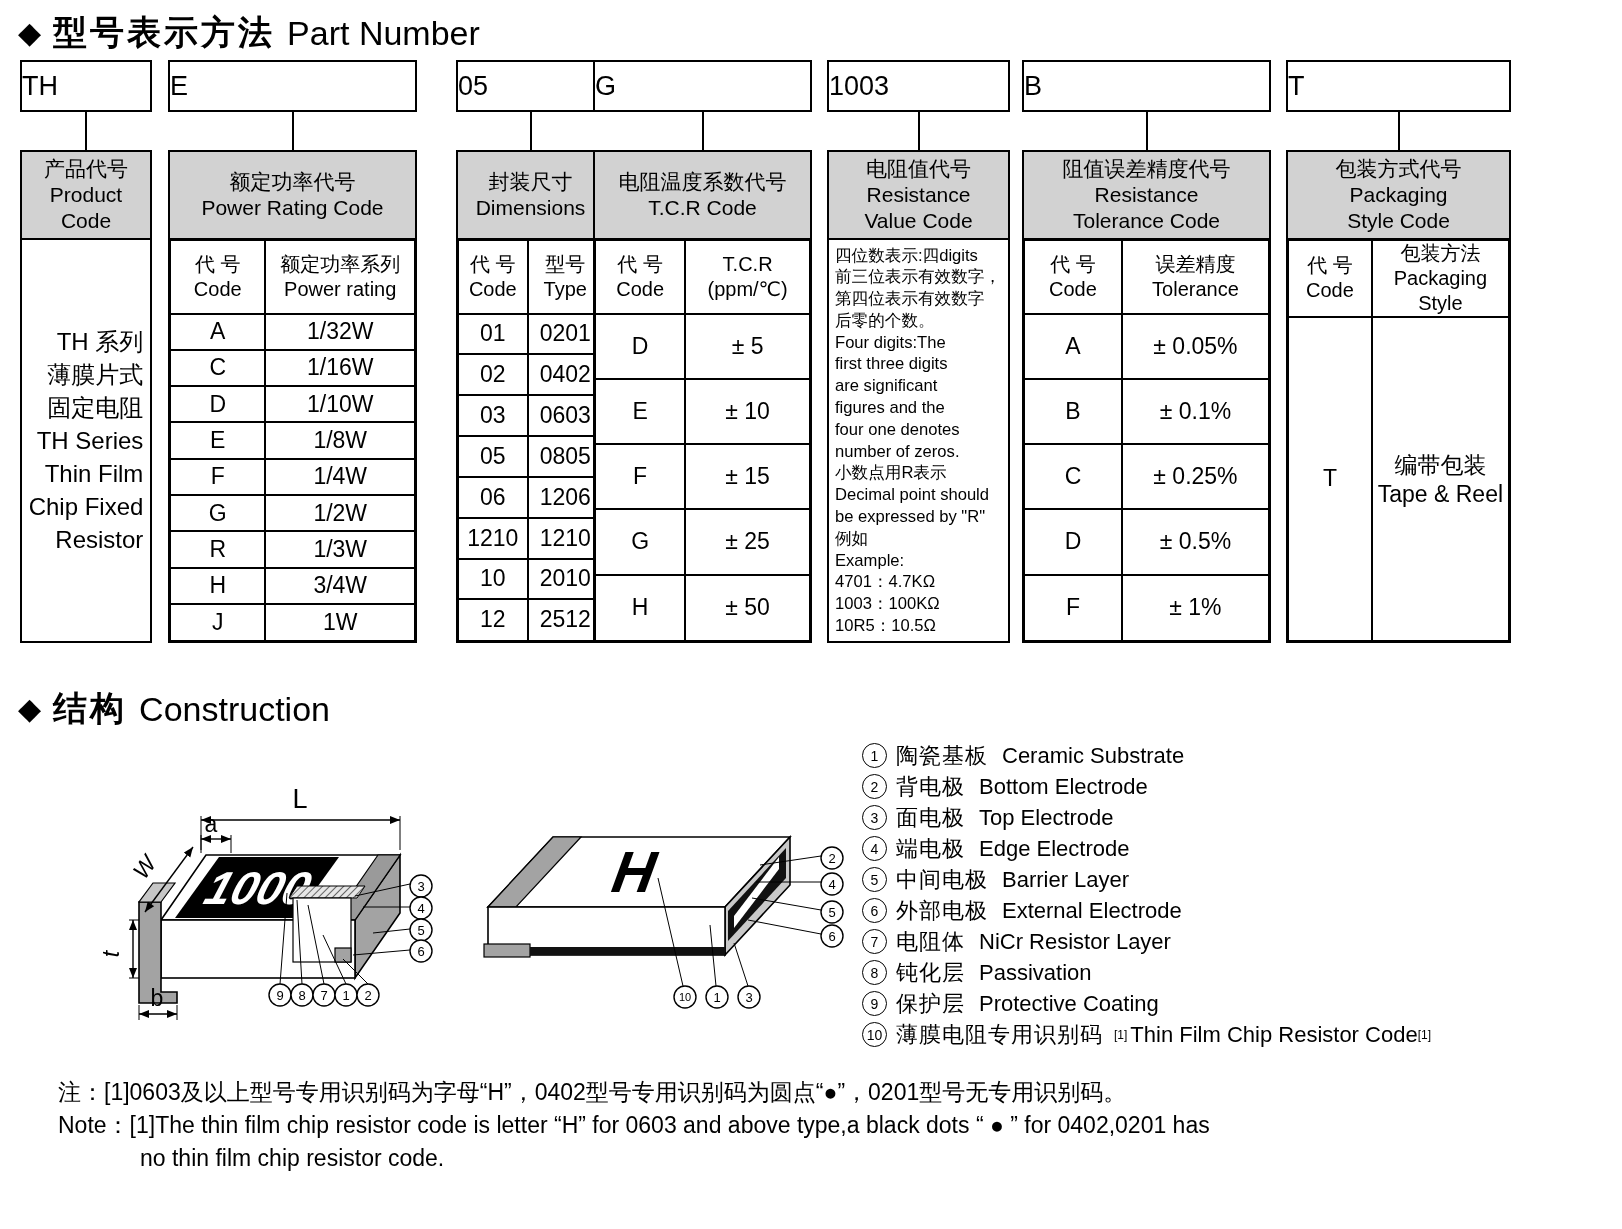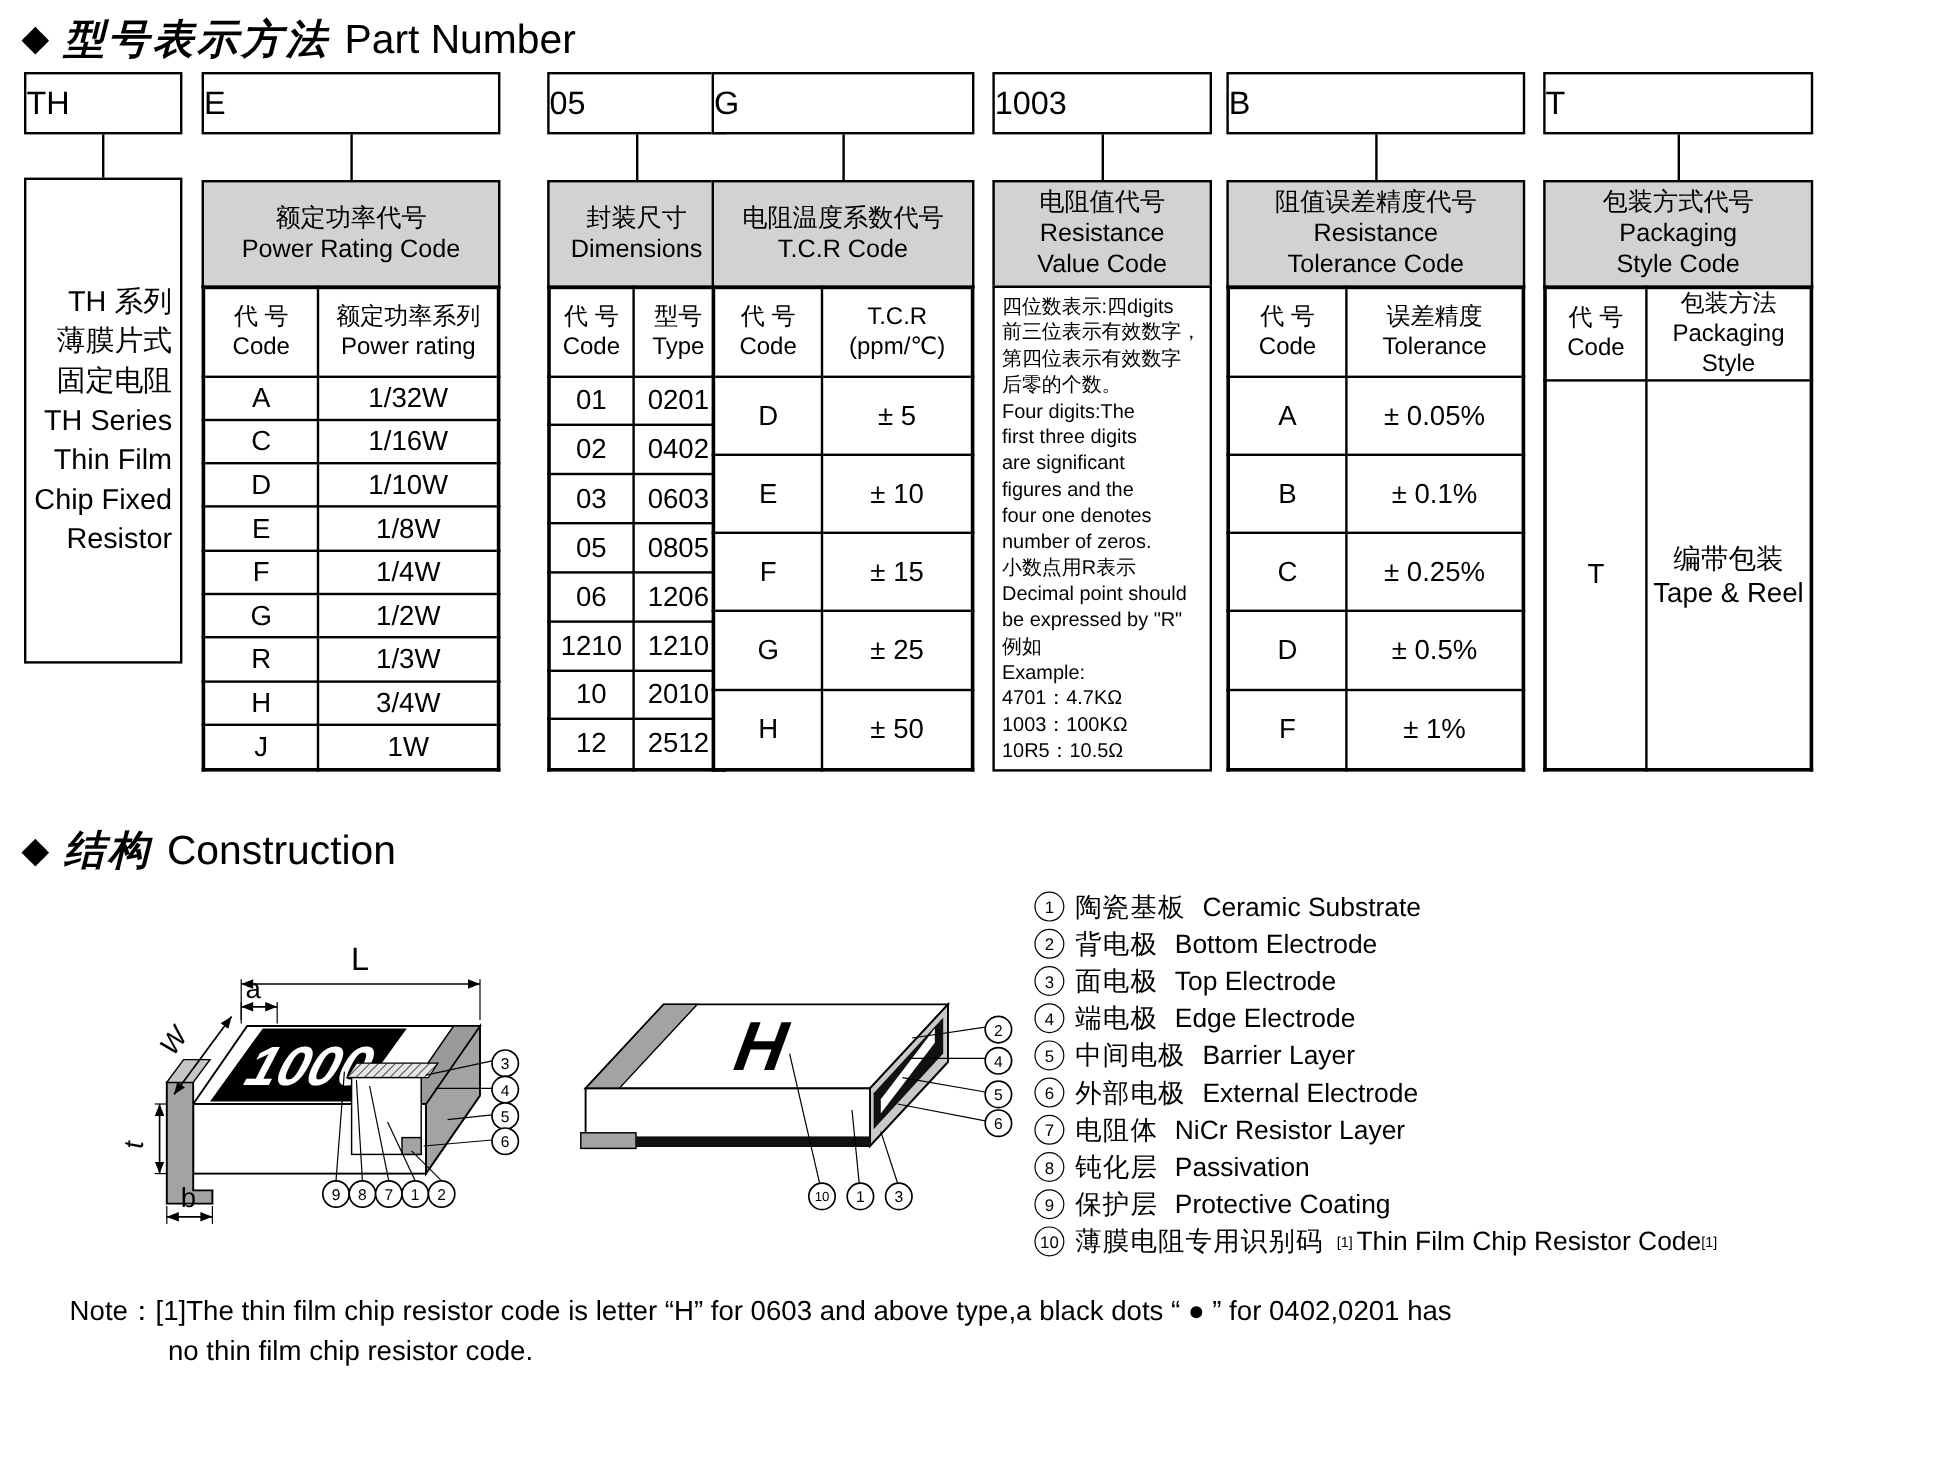--- a/index.html
+++ b/index.html
@@ -3,21 +3,21 @@
 <meta charset="utf-8">
 <style>
   html,body { margin:0; padding:0; background:#fff; }
   .page {
     position:relative; width:1622px; height:1229px; background:#fff;
     font-family:"Liberation Sans","DejaVu Sans",sans-serif; color:#000; overflow:hidden;
   }
   
   .sec-title { position:absolute; display:flex; align-items:center; gap:12px; font-size:34px; }
   .diamond { font-size:30px; line-height:1; }
-  .t-zh { font-weight:bold; letter-spacing:3px;font-style:italic; }
+  .t-zh { font-weight:bold; letter-spacing:3px; }
   .t-en { font-weight:500; }
 
   
   .pn-col { position:absolute; top:60px; display:flex; flex-direction:column; }
   .code-box { height:52px; border:2.5px solid #000; box-sizing:border-box;
     display:flex; align-items:center; font-size:27px; background:#fff; }
   .connector { width:2px; height:38px; background:#000; margin:0 auto; }
   .hdr-box { height:90px; background:#d2d2d2; border:2.5px solid #000; box-sizing:border-box;
     display:flex; align-items:center; justify-content:center; text-align:center;
     font-size:21px; line-height:26px; white-space:pre-line; font-weight:bold; }
@@ -57,20 +57,23 @@
     <span class="diamond">◆</span>
     <span class="t-zh">型号表示方法</span>
     <span class="t-en">Part Number</span>
   </div>
 
   <div class="pn-col" style="left:20px; width:132px;">
     <div class="code-box">
         <span>TH</span>
       </div>
     <div class="connector"></div>
+    <div class="hdr-box normal">产品代号
+Product
+Code</div>
     <div class="body-box center">TH 系列
 薄膜片式
 固定电阻
 TH Series
 Thin Film
 Chip Fixed
 Resistor</div>
   </div>
 
   <div class="pn-col" style="left:168px; width:249px;">
@@ -553,17 +556,18 @@
     <div class="leg-item">
       <span class="cnum">10</span>
       <span class="leg-zh">薄膜电阻专用识别码</span>
         <sup>[1]</sup>
       <span class="leg-en">Thin Film Chip Resistor Code</span>
         <sup>[1]</sup>
     </div>
   </div>
 
   <div class="note">
+    <div>注：[1]0603及以上型号专用识别码为字母“H”，0402型号专用识别码为圆点“●”，0201型号无专用识别码。</div>
     <div>Note：[1]The thin film chip resistor code is letter “H” for 0603 and above type,a black dots “ ● ” for 0402,0201 has</div>
     <div class="note-indent">no thin film chip resistor code.</div>
   </div>
 
 </div>
 
 </body></html>

